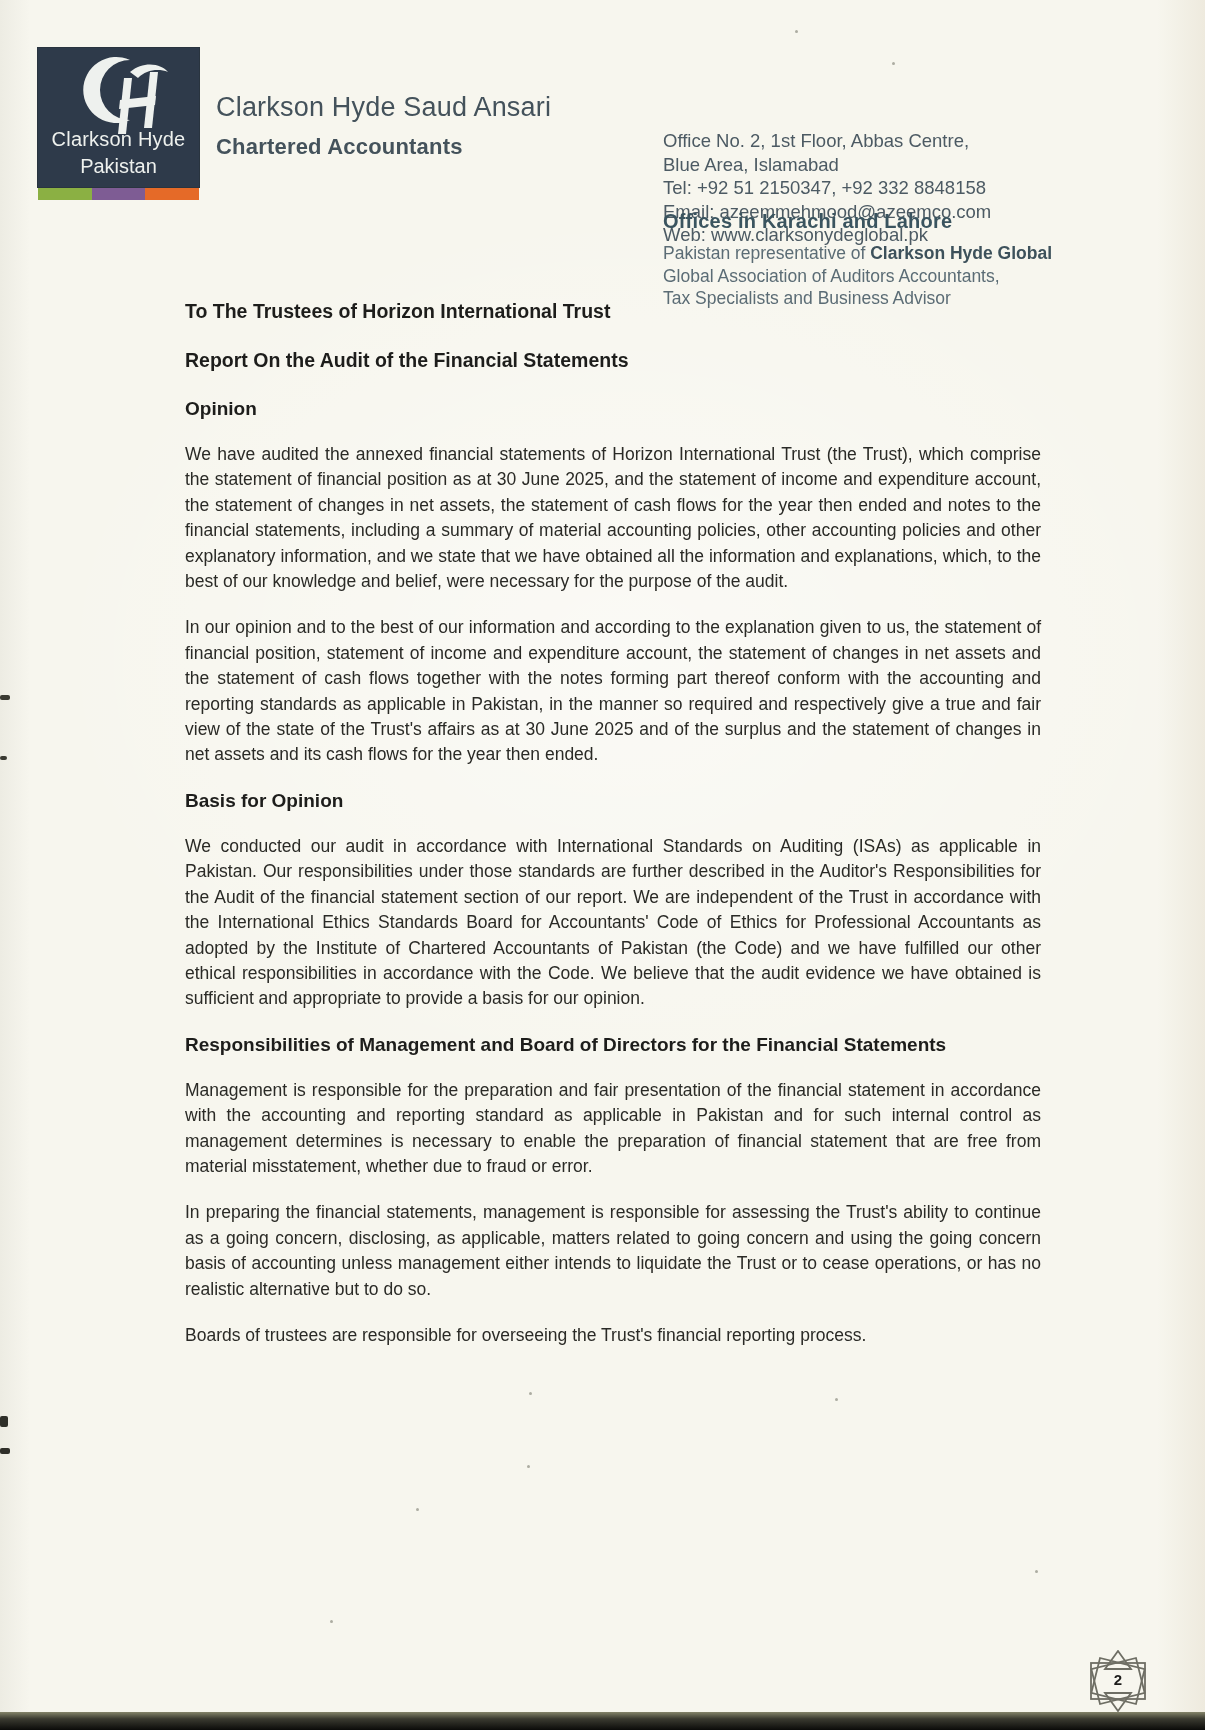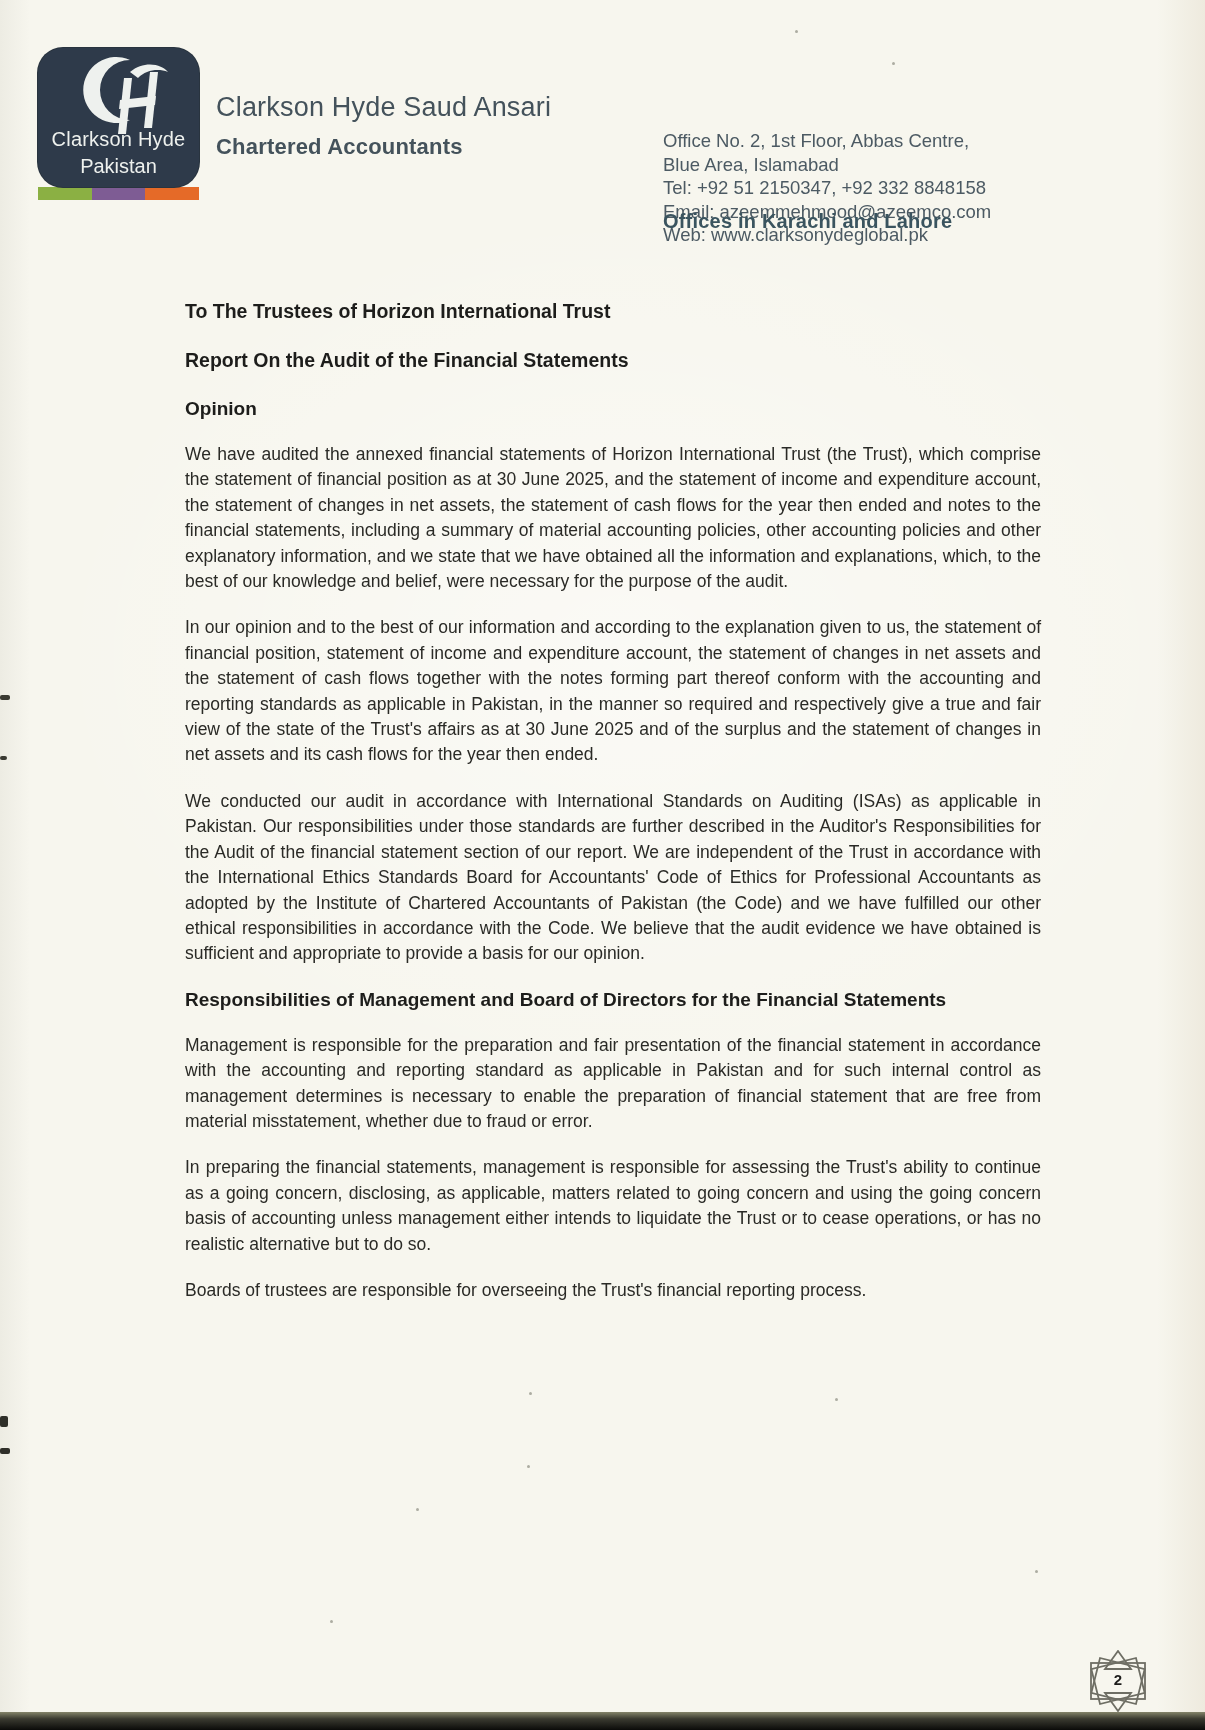--- a/index.html
+++ b/index.html
@@ -9,21 +9,21 @@
     margin:0 auto;
     overflow:hidden;
     font-family:"Liberation Sans",sans-serif;
     background:
       radial-gradient(ellipse 900px 700px at 52% 38%, rgba(255,255,255,0.45), rgba(255,255,255,0) 65%),
       linear-gradient(90deg,#edece3 0,#f7f6ee 2.5%,#f7f6ee 96%,#eeeade 100%),
       #f6f5ed;
   }
   
   .logo{position:absolute;left:38px;top:48px;width:161px;}
-  .logo-square{position:relative;height:139px;background:#2e3a4a;box-shadow:0 0 0 1px #29343f;border-radius:25px;}
+  .logo-square{position:relative;height:139px;background:#2e3a4a;box-shadow:0 0 0 1px #29343f;}
   .monogram{position:absolute;left:30px;top:8px;width:104px;height:78px;}
   .logo-line1{position:absolute;left:0;right:0;bottom:36px;text-align:center;color:#eef1ee;font-size:20px;letter-spacing:0.2px;}
   .logo-line2{position:absolute;left:0;right:0;bottom:9px;text-align:center;color:#eef1ee;font-size:20px;}
   .logo-stripe{display:flex;height:13px;}
   .logo-stripe span{flex:1;}
   .firm-block{position:absolute;left:216px;top:92px;color:#44525b;}
   .firm-name{font-size:27px;letter-spacing:0.2px;}
   .firm-type{font-size:22px;font-weight:bold;margin-top:11px;letter-spacing:0.2px;}
   .contact-block{position:absolute;left:663px;top:91px;font-size:18.5px;line-height:23.5px;color:#4c5a63;margin-top:38px;}
   .offices-line{position:absolute;left:663px;top:210px;font-size:20px;font-weight:bold;color:#3a545f;letter-spacing:0.2px;}
@@ -78,29 +78,35 @@
   <div class="contact-block">
     <div>Office No. 2, 1st Floor, Abbas Centre,</div>
     <div>Blue Area, Islamabad</div>
     <div>Tel: +92 51 2150347, +92 332 8848158</div>
     <div>Email: azeemmehmood@azeemco.com</div>
     <div>Web: www.clarksonydeglobal.pk</div>
   </div>
 
   <div class="offices-line">Offices in Karachi and Lahore</div>
 
+  <div class="affiliation">
+    <div><span>Pakistan representative of </span><span class="bold">Clarkson Hyde Global</span></div>
+    <div>Global Association of Auditors Accountants,</div>
+    <div>Tax Specialists and Business Advisor</div>
+  </div>
 
   <div class="content">
     <div class="rpt-h2">To The Trustees of Horizon International Trust</div>
     <div class="rpt-h2">Report On the Audit of the Financial Statements</div>
 
     <div class="rpt-h3" style="margin-top:10px">Opinion</div>
     <p class="rpt-p">We have audited the annexed financial statements of Horizon International Trust (the Trust), which comprise the statement of financial position as at 30 June 2025, and the statement of income and expenditure account, the statement of changes in net assets, the statement of cash flows for the year then ended and notes to the financial statements, including a summary of material accounting policies, other accounting policies and other explanatory information, and we state that we have obtained all the information and explanations, which, to the best of our knowledge and belief, were necessary for the purpose of the audit.</p>
     <p class="rpt-p">In our opinion and to the best of our information and according to the explanation given to us, the statement of financial position, statement of income and expenditure account, the statement of changes in net assets and the statement of cash flows together with the notes forming part thereof conform with the accounting and reporting standards as applicable in Pakistan, in the manner so required and respectively give a true and fair view of the state of the Trust's affairs as at 30 June 2025 and of the surplus and the statement of changes in net assets and its cash flows for the year then ended.</p>
 
+    <div class="rpt-h3">Basis for Opinion</div>
     <p class="rpt-p">We conducted our audit in accordance with International Standards on Auditing (ISAs) as applicable in Pakistan. Our responsibilities under those standards are further described in the Auditor's Responsibilities for the Audit of the financial statement section of our report. We are independent of the Trust in accordance with the International Ethics Standards Board for Accountants' Code of Ethics for Professional Accountants as adopted by the Institute of Chartered Accountants of Pakistan (the Code) and we have fulfilled our other ethical responsibilities in accordance with the Code. We believe that the audit evidence we have obtained is sufficient and appropriate to provide a basis for our opinion.</p>
 
     <div class="rpt-h3">Responsibilities of Management and Board of Directors for the Financial Statements</div>
     <p class="rpt-p">Management is responsible for the preparation and fair presentation of the financial statement in accordance with the accounting and reporting standard as applicable in Pakistan and for such internal control as management determines is necessary to enable the preparation of financial statement that are free from material misstatement, whether due to fraud or error.</p>
     <p class="rpt-p">In preparing the financial statements, management is responsible for assessing the Trust's ability to continue as a going concern, disclosing, as applicable, matters related to going concern and using the going concern basis of accounting unless management either intends to liquidate the Trust or to cease operations, or has no realistic alternative but to do so.</p>
     <p class="rpt-p">Boards of trustees are responsible for overseeing the Trust's financial reporting process.</p>
   </div>
 
   <div class="page-seal">
     <svg width="72" height="62" viewBox="0 0 72 62">

